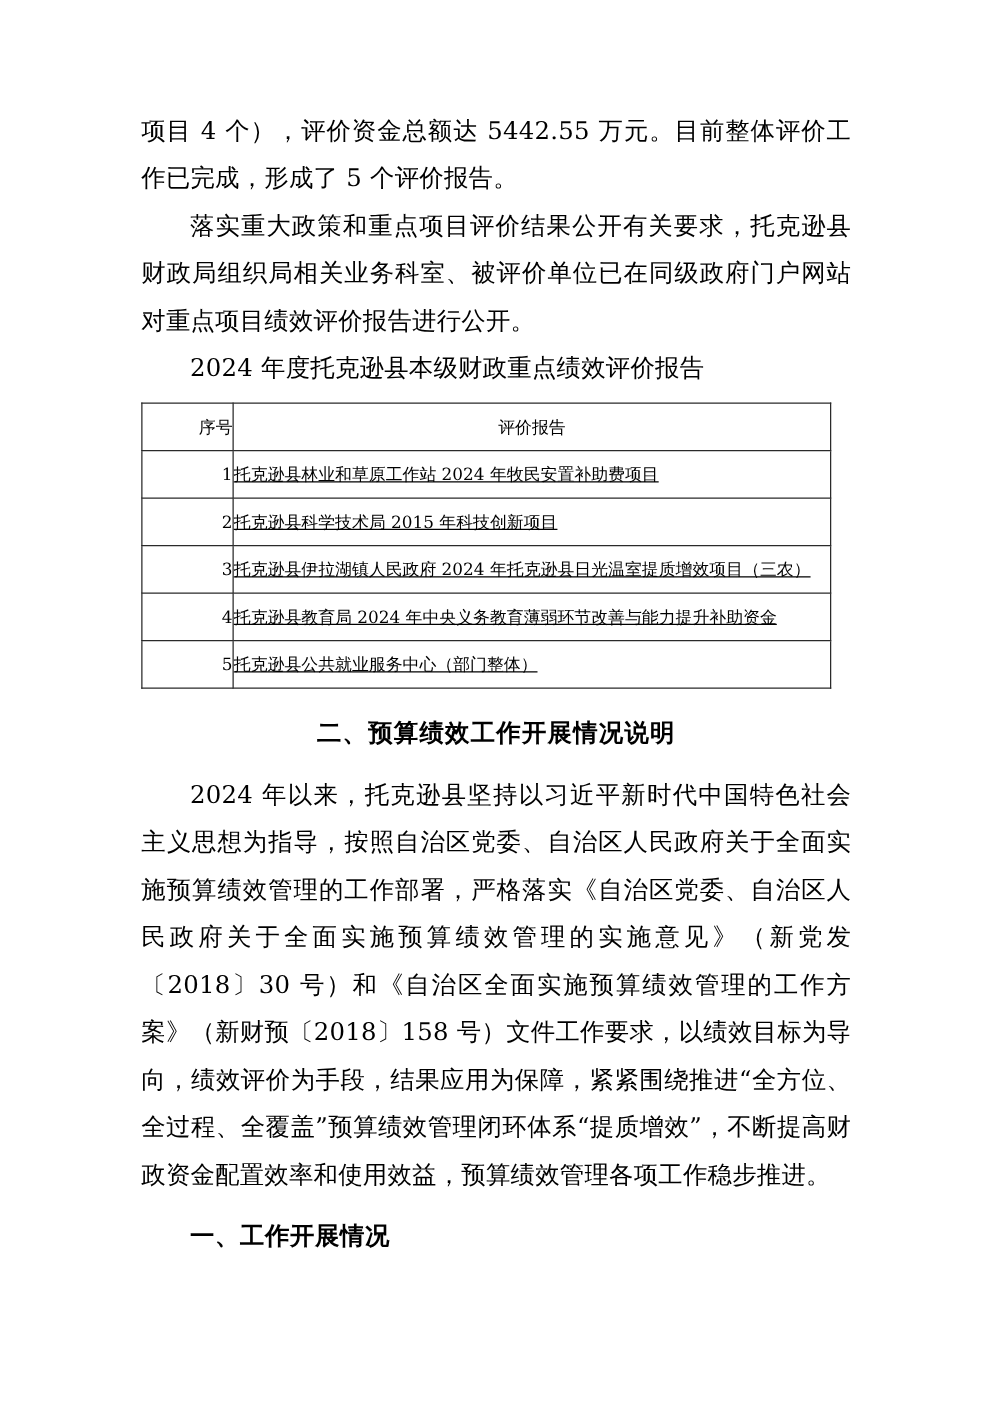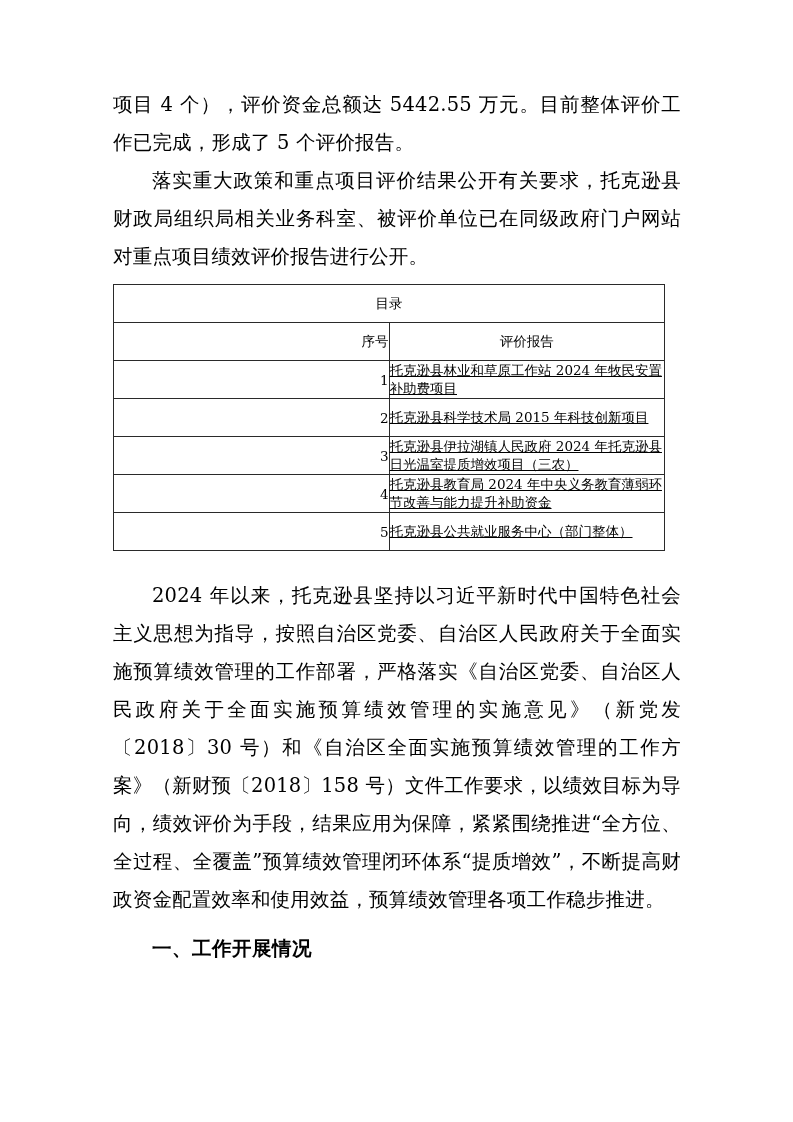--- a/index.html
+++ b/index.html
@@ -111,26 +111,24 @@
 </head>
 <body>
 
 <div class="page">
   <div class="content">
 
     <p class="body-text">项目 4 个），评价资金总额达 5442.55 万元。目前整体评价工作已完成，形成了 5 个评价报告。</p>
 
     <p class="body-text indent">落实重大政策和重点项目评价结果公开有关要求，托克逊县财政局组织局相关业务科室、被评价单位已在同级政府门户网站对重点项目绩效评价报告进行公开。</p>
 
+    <div class="doc-subtitle">2024 年度托克逊县本级财政重点绩效评价报告</div>
 
     <table class="catalog">
       <tbody>
-        <tr>
-          <td class="c-head" colspan="2">目录</td>
-        </tr>
         <tr>
           <td class="c-num">序号</td>
           <td class="c-head">评价报告</td>
         </tr>
         <tr>
           <td class="c-num">1</td>
           <td class="c-txt">托克逊县林业和草原工作站 2024 年牧民安置补助费项目</td>
         </tr>
         <tr>
           <td class="c-num">2</td>
@@ -146,20 +144,21 @@
         </tr>
         <tr>
           <td class="c-num">5</td>
           <td class="c-txt">托克逊县公共就业服务中心（部门整体）</td>
         </tr>
       </tbody>
     </table>
 
     <div class="spacer-md"></div>
 
+    <h2 class="section-heading">二、预算绩效工作开展情况说明</h2>
 
     <div class="spacer-sm"></div>
 
     <p class="body-text indent">2024 年以来，托克逊县坚持以习近平新时代中国特色社会主义思想为指导，按照自治区党委、自治区人民政府关于全面实施预算绩效管理的工作部署，严格落实《自治区党委、自治区人民政府关于全面实施预算绩效管理的实施意见》（新党发〔2018〕30 号）和《自治区全面实施预算绩效管理的工作方案》（新财预〔2018〕158 号）文件工作要求，以绩效目标为导向，绩效评价为手段，结果应用为保障，紧紧围绕推进“全方位、全过程、全覆盖”预算绩效管理闭环体系“提质增效”，不断提高财政资金配置效率和使用效益，预算绩效管理各项工作稳步推进。</p>
 
     <div class="spacer-sm"></div>
 
     <h3 class="sub-heading">一、工作开展情况</h3>
   </div>
 

